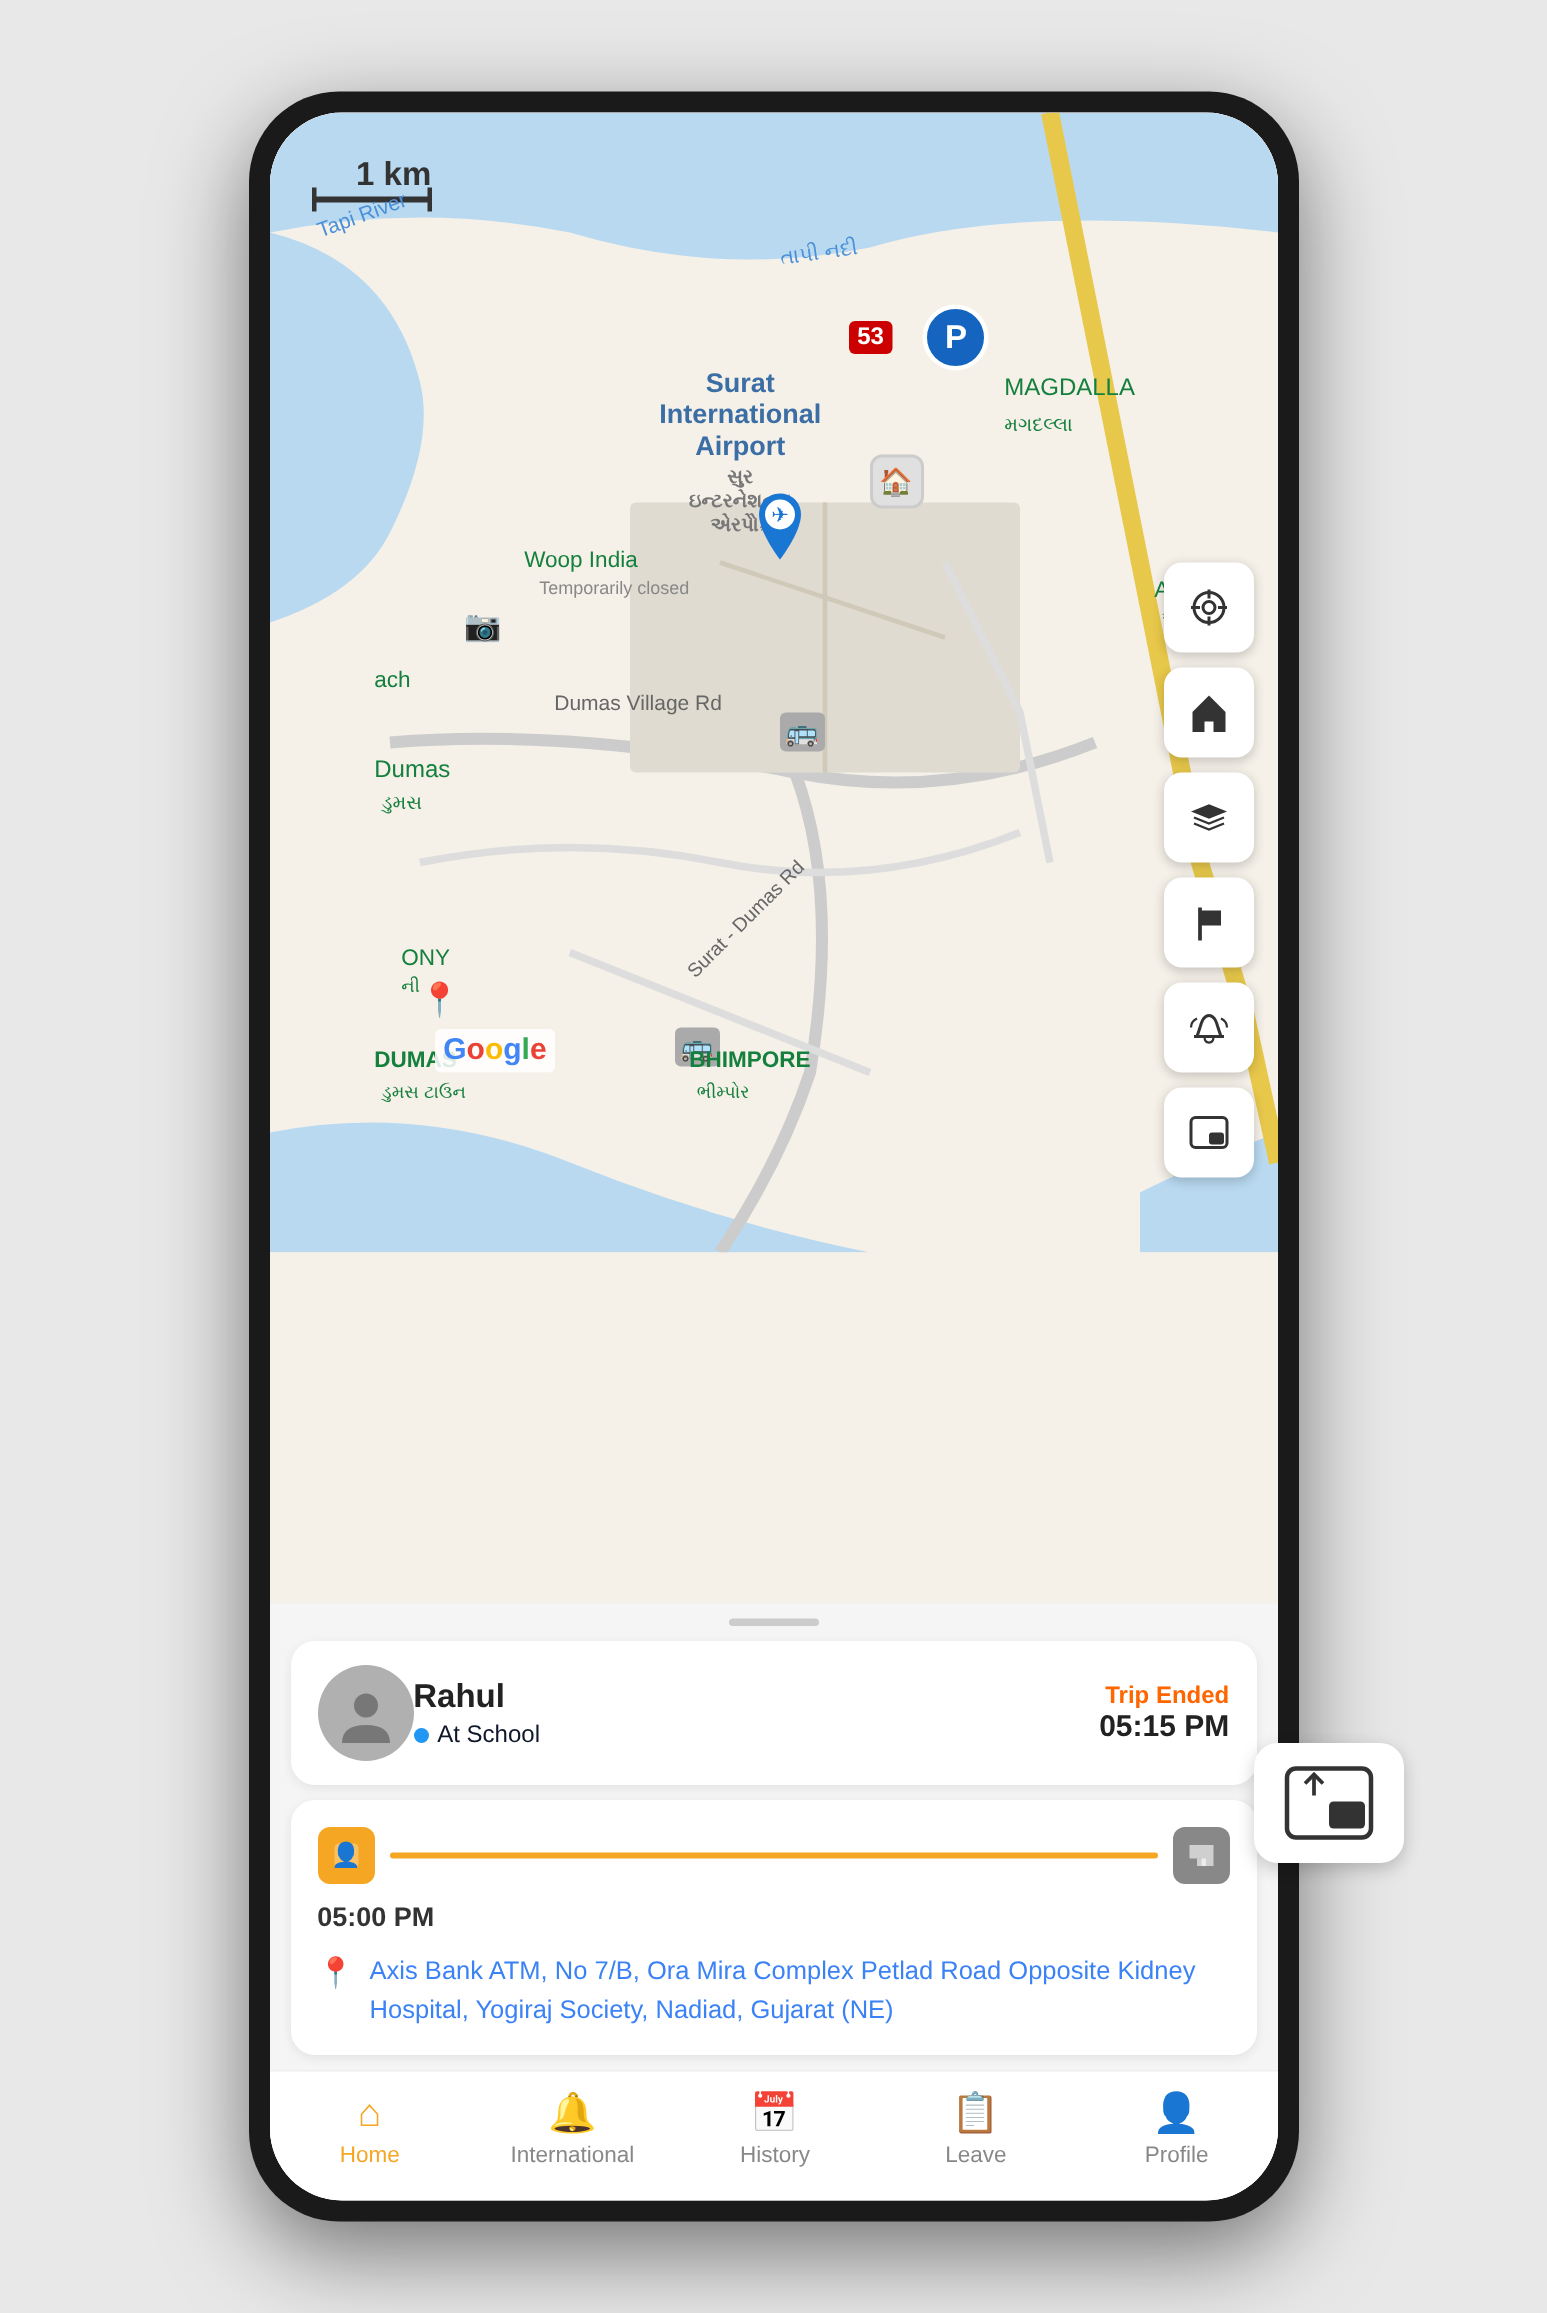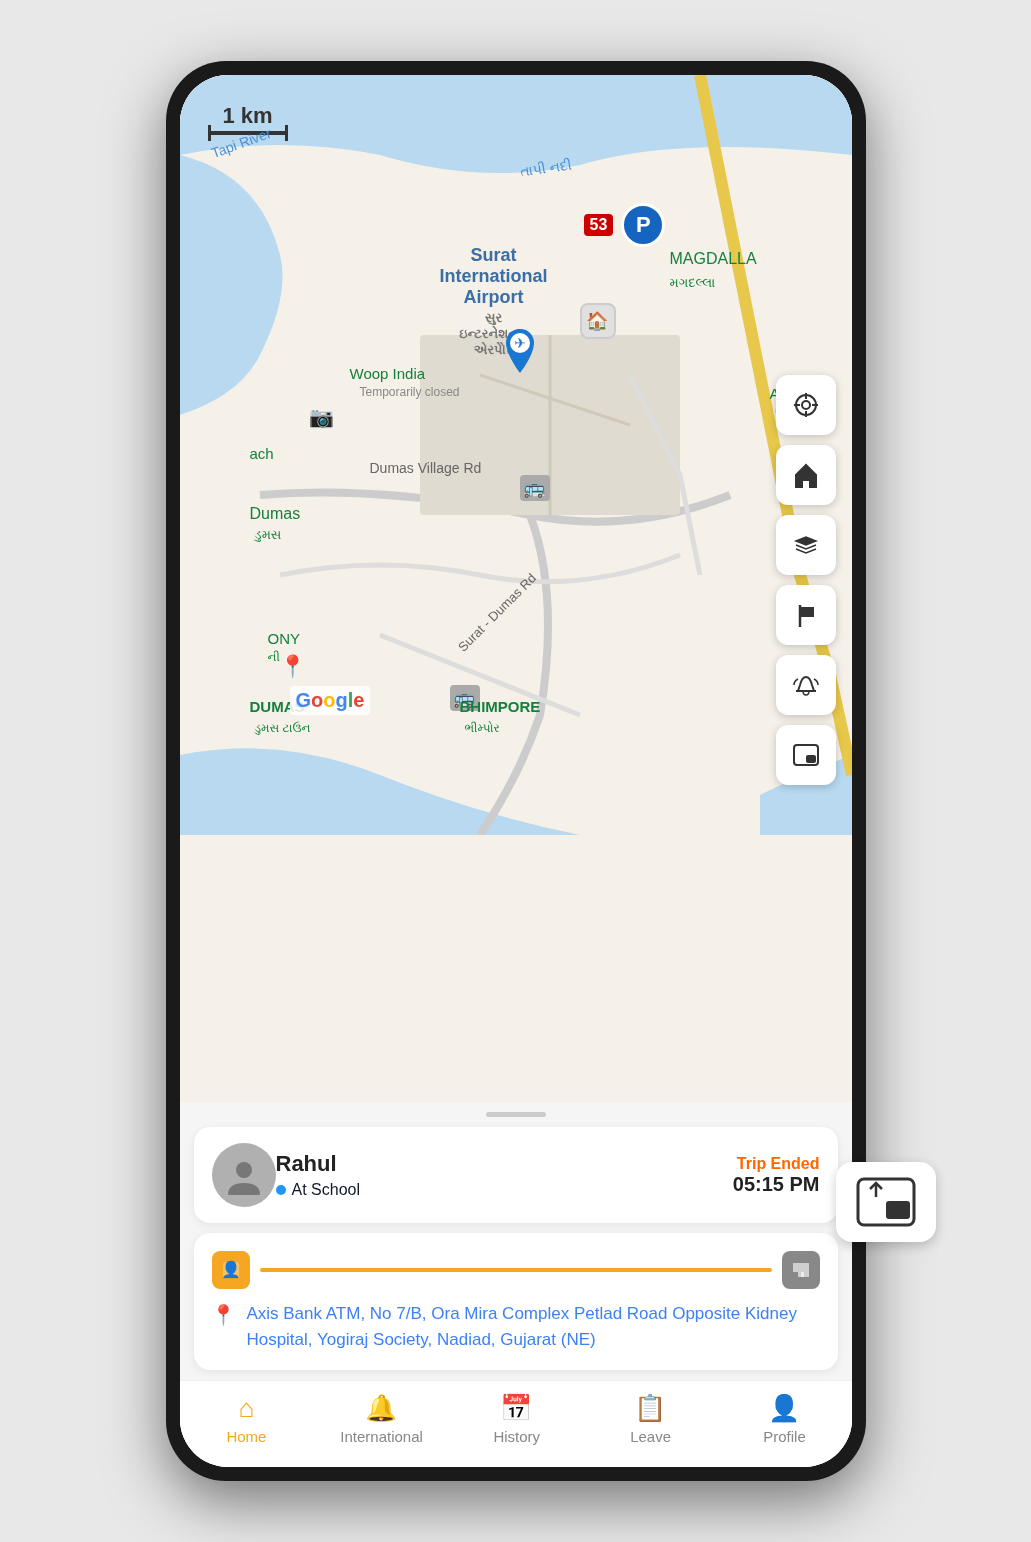--- a/index.html
+++ b/index.html
@@ -49,21 +49,21 @@
       height: 100%;
     }
 
     
     .scale-bar {
       position: absolute;
       top: 28px;
       left: 28px;
       display: flex;
       flex-direction: column;
-      align-items: center;
+      align-items: flex-end;
     }
 
     .scale-bar-label {
       font-size: 22px;
       font-weight: 600;
       color: #333;
       margin-bottom: 2px;
     }
 
     .scale-bar-line {
@@ -123,24 +123,24 @@
       box-shadow: 0 2px 8px rgba(0,0,0,0.2);
       font-size: 22px;
       cursor: pointer;
       border: none;
     }
 
     
     .parking-pin {
       position: absolute;
       top: 128px;
-      left: 404px;
-      display: flex;
-      align-items: center;
-      gap: 8px;
+      left: 386px;
+      display: flex;
+      align-items: center;
+      gap: 20px;
     }
 
     .parking-badge {
       background: #cc0000;
       color: white;
       font-size: 16px;
       font-weight: bold;
       padding: 2px 6px;
       border-radius: 4px;
     }
@@ -613,20 +613,21 @@
             </svg>
           </div>
           <div class="route-line"></div>
           <div class="route-icon-end">
             <svg width="22" height="22" viewBox="0 0 22 22">
               <path d="M3,4 L19,4 L19,18 L11,18 L11,13 L3,13 Z" fill="white" opacity="0.6"></path>
               <rect x="8" y="13" width="6" height="5" fill="white" opacity="0.6"></rect>
             </svg>
           </div>
         </div>
+        <div class="trip-time-label">05:00 PM</div>
         <div class="trip-location">
           <span class="location-icon">📍</span>
           <span class="location-text">Axis Bank ATM, No 7/B, Ora Mira Complex Petlad Road Opposite Kidney Hospital, Yogiraj Society, Nadiad, Gujarat (NE)</span>
         </div>
       </div>
 
       <div class="bottom-nav">
         <div class="nav-item active">
           <span class="nav-icon" style="color:#f5a623;">⌂</span>
           <span class="nav-label" style="color:#f5a623;">Home</span>

